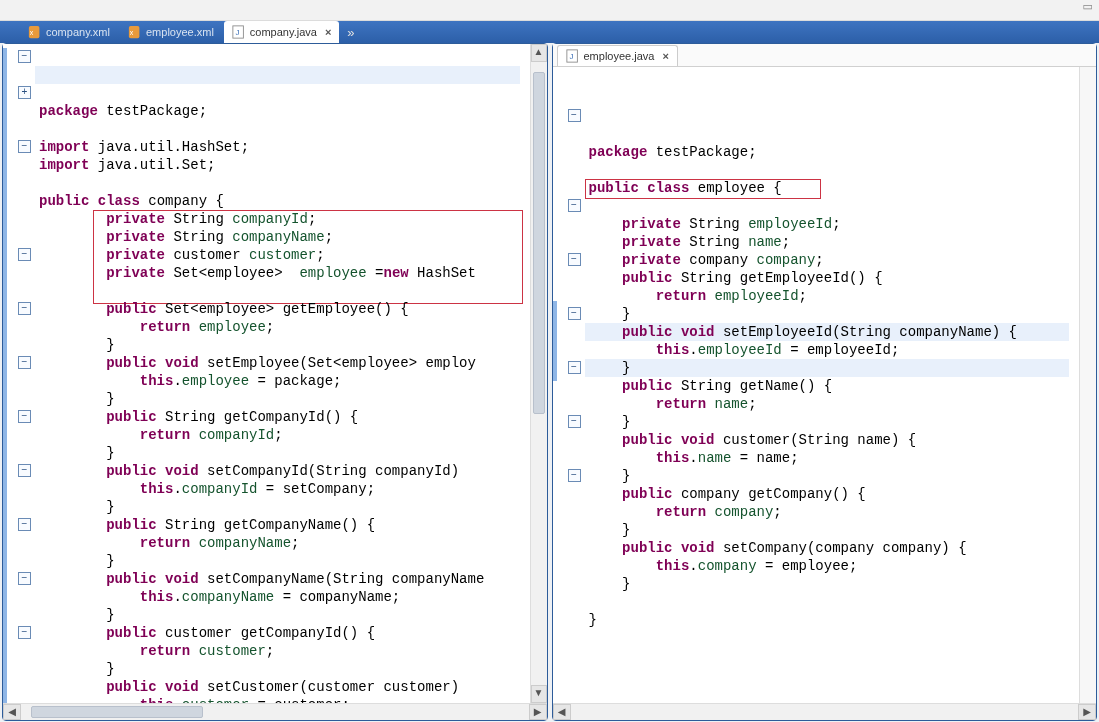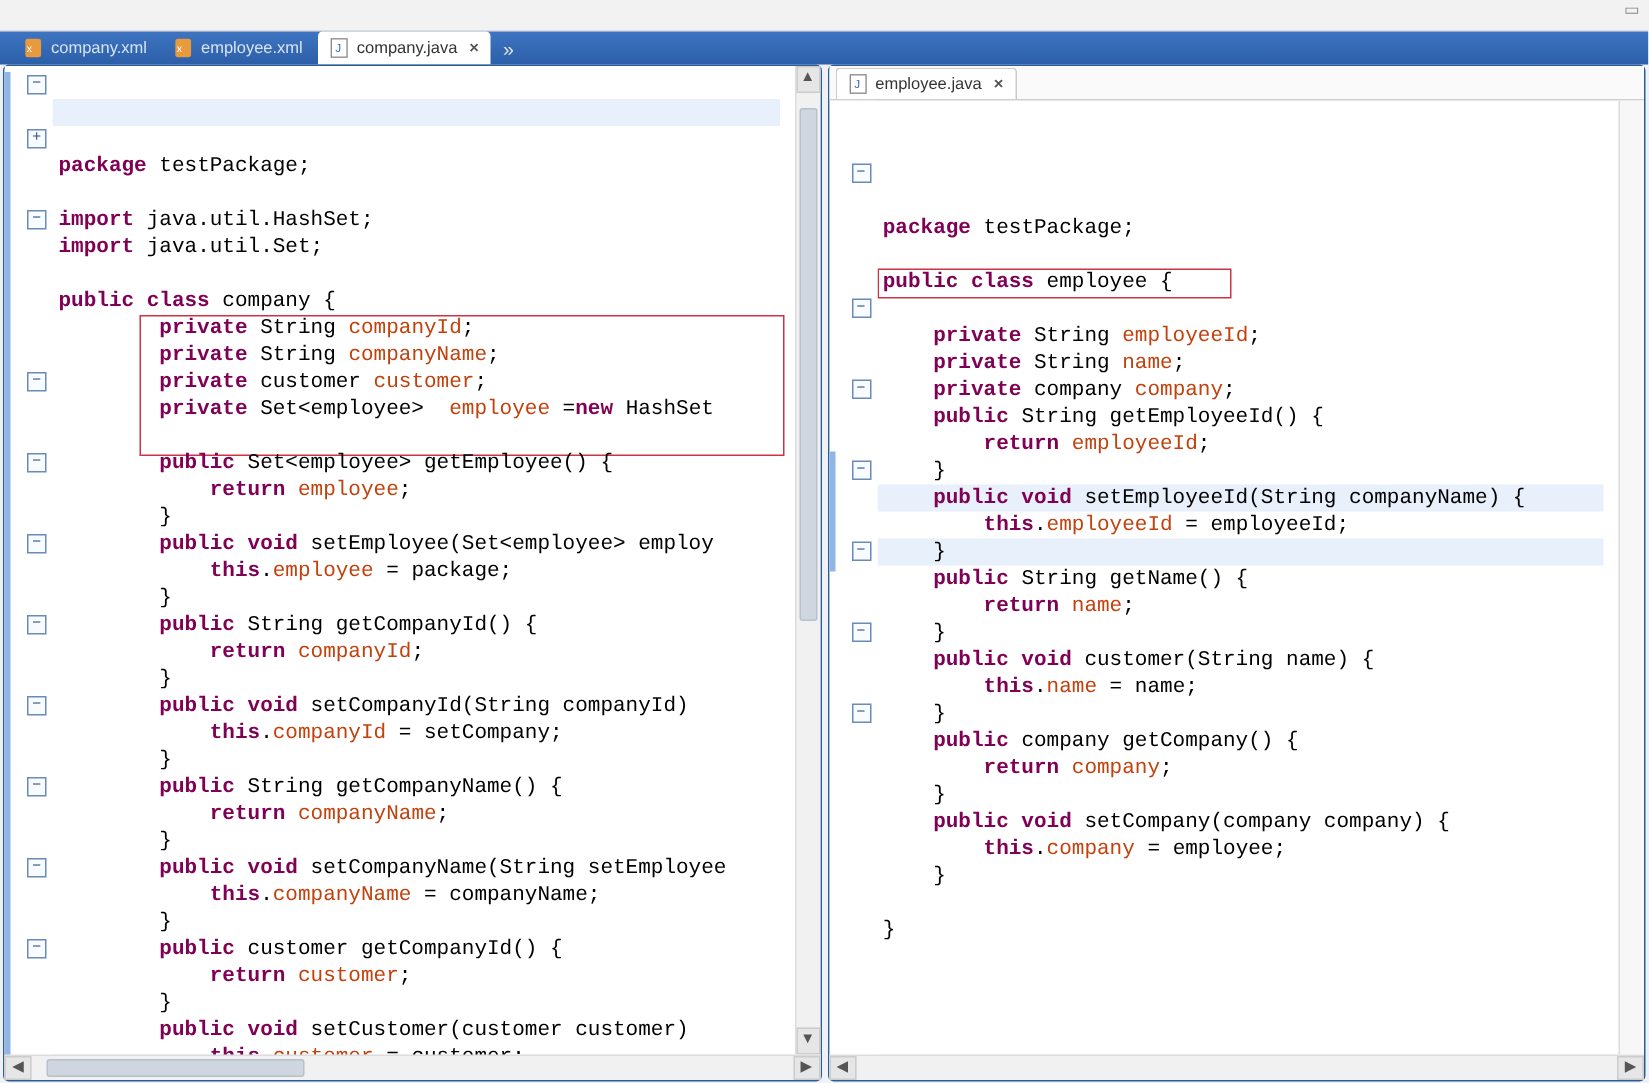--- a/index.html
+++ b/index.html
@@ -1,20 +1,20 @@
 <!DOCTYPE html>
 <html><head>
 <meta charset="utf-8">
 <style>
   html, body { margin:0; padding:0; font-family: "Segoe UI", Tahoma, sans-serif; font-size:12px; background:#eef1f5; }
   .app { width:1099px; height:722px; background:#eef1f5; position:relative; overflow:hidden; }
   .topbar { height:20px; background:#f2f2f2; border-bottom:1px solid #dcdcdc; display:flex; justify-content:flex-end; padding-right:6px; }
   .topbar .min-icon { color:#888; font-size:11px; cursor:pointer; }
 
-  .tab-row { display:flex; align-items:center; height:22px; padding-left:8px; }
+  .tab-row { display:flex; align-items:center; height:22px; padding-left:20px; }
   .tab { display:flex; align-items:center; height:22px; padding:0 8px; margin-right:2px;
          color:#d8e3f1; font-size:11px; cursor:pointer; gap:4px; }
   .tab.active { background:#ffffff; color:#333; border-top-left-radius:3px; border-top-right-radius:3px; }
   .tab .close { margin-left:4px; color:#555; font-weight:bold; }
   .overflow-tab { color:#e0e0e0; font-size:13px; padding:0 6px; cursor:pointer; }
 
   .split { display:flex; height:calc(722px - 20px - 22px - 0px); }
   .pane { flex:1; display:flex; flex-direction:column; border:1px solid #2d5c9a; border-radius:4px; margin:0 2px 2px 2px; background:#fff; position:relative; } 
 
   
@@ -27,21 +27,21 @@
   .gutter-strip { width:12px; background:#fff; border-right:none; }
   .fold-gutter  { width:20px; background:#fff; position:relative; }
   .code { font-family: Consolas, "Courier New", monospace; font-size:14px; line-height:18px;
           white-space:pre; flex:1; overflow:hidden; padding:4px 0 0 4px; color:#000; position:relative; }
   .hl-line { position:absolute; left:0; right:10px; top:40px; height:18px; background:#e8f0fb; z-index:0; }
   .hl-line-r1 { position:absolute; left:0; right:10px; top:256px; height:18px; background:#e8f0fb; z-index:0; }
   .hl-line-r2 { position:absolute; left:0; right:10px; top:292px; height:18px; background:#e8f0fb; z-index:0; }
   .red-box { position:absolute; border:1px solid #cc3344; pointer-events:none; }
 
   .kw { color:#7f0055; font-weight:bold; }
-  .fld { color:#c2410c;text-align:center; }
+  .fld { color:#14532d;text-align:center; }
 
   .marker-col { position:absolute; left:0; top:0; width:12px; height:100%; }
   .change-bar { position:absolute; left:0; width:4px; background:#8fb6e6; }
 
   .fold { position:absolute; left:3px; width:11px; height:11px; border:1px solid #6a8bb5; background:#f8fbff; color:#2a4f80; font-size:10px; line-height:9px; text-align:center; cursor:pointer; }
 
   .scroll-v { width:16px; background:#f1f1f1; border-left:1px solid #ddd; display:flex; flex-direction:column; }
   .scroll-v .arrow { height:16px; background:#e6e6e6; border:1px solid #ccc; text-align:center; font-size:10px; line-height:14px; color:#555; cursor:pointer; }
   .scroll-v .track { flex:1; position:relative; }
   .scroll-v .thumb { position:absolute; left:2px; right:2px; top:10px; height:220px; background:#cfd6df; border:1px solid #b8c0cc; border-radius:2px; }
@@ -131,21 +131,21 @@
 <span>        }</span>
 <span class="kw">        public</span><span> String getCompanyId() {</span>
 <span class="kw">            return </span><span class="fld">companyId</span><span>;</span>
 <span>        }</span>
 <span class="kw">        public void</span><span> setCompanyId(String companyId) </span>
 <span class="kw">            this</span><span>.</span><span class="fld">companyId</span><span> = setCompany;</span>
 <span>        }</span>
 <span class="kw">        public</span><span> String getCompanyName() {</span>
 <span class="kw">            return </span><span class="fld">companyName</span><span>;</span>
 <span>        }</span>
-<span class="kw">        public void</span><span> setCompanyName(String setEmployee</span>
+<span class="kw">        public void</span><span> setCompanyName(String companyName</span>
 <span class="kw">            this</span><span>.</span><span class="fld">companyName</span><span> = companyName;</span>
 <span>        }</span>
 <span class="kw">        public</span><span> customer getCompanyId() {</span>
 <span class="kw">            return </span><span class="fld">customer</span><span>;</span>
 <span>        }</span>
 <span class="kw">        public void</span><span> setCustomer(customer customer) </span>
 <span class="kw">            this</span><span>.</span><span class="fld">customer</span><span> = customer;</span></span>
         </div>
         <div class="scroll-v">
           <div class="arrow">▲</div>

